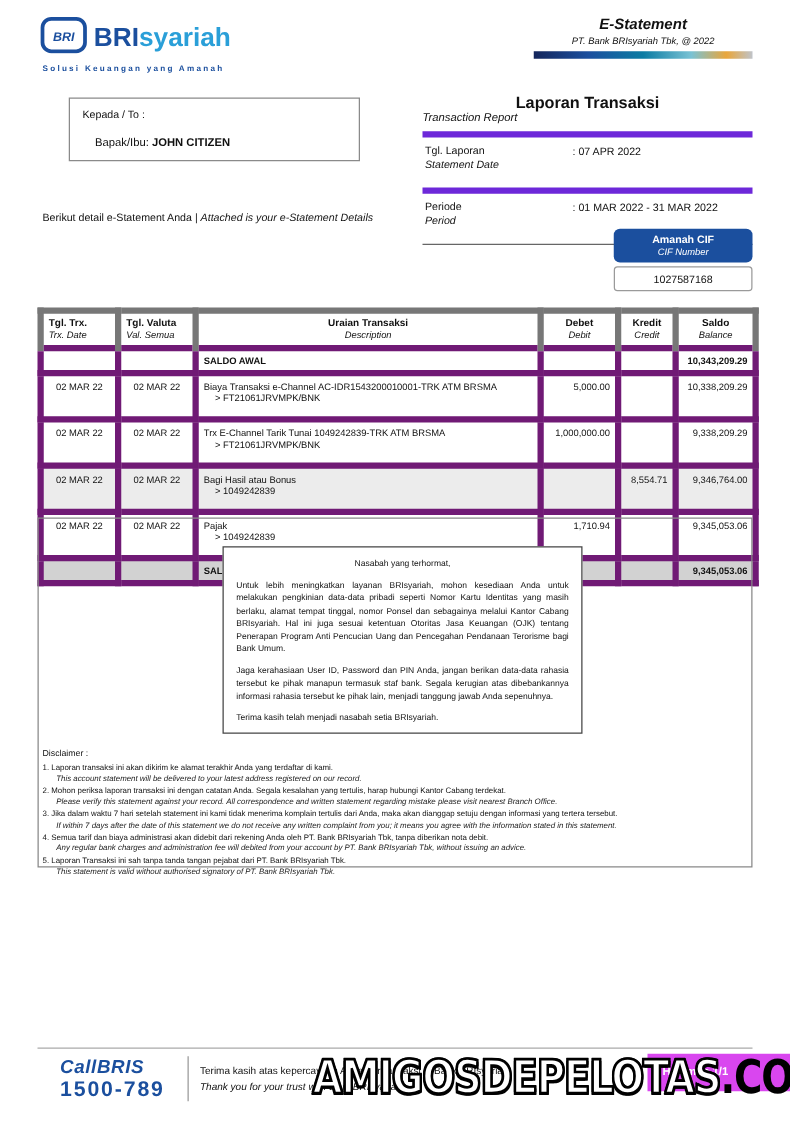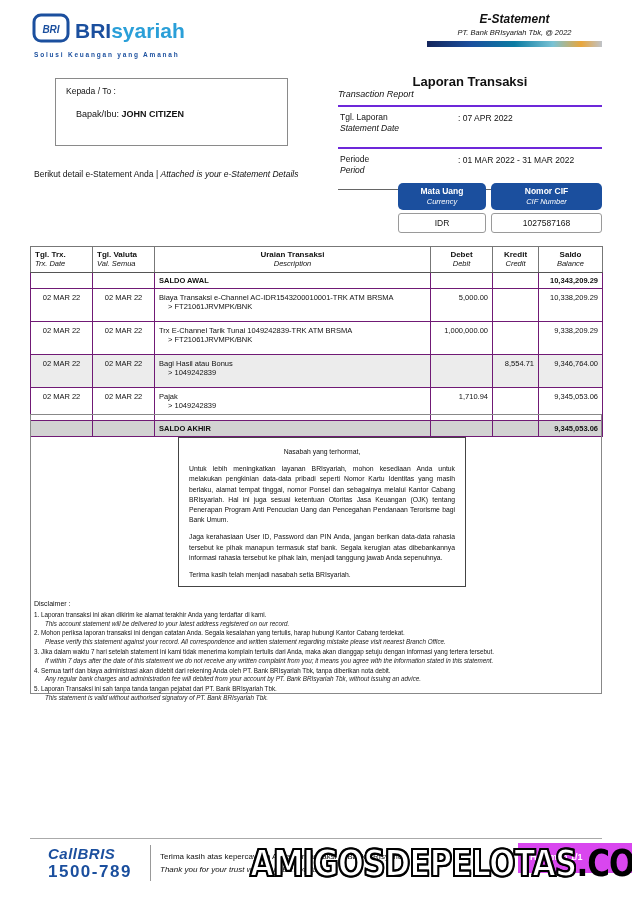--- a/index.html
+++ b/index.html
@@ -17,46 +17,46 @@
   .brand .syariah { color:#2a9fd8; font-weight:bold; }
   .tagline { margin-top:4px; font-size:6.5px; letter-spacing:1.8px; color:#1b4f9e; font-weight:bold; padding-left:2px; }
 
   .est { position:absolute; right:30px; top:12px; width:175px; text-align:center; }
   .est-title { font-size:12px; font-weight:bold; font-style:italic; }
   .est-sub { font-size:7.5px; font-style:italic; margin-top:2px; }
   .est-bar { height:6px; margin-top:4px;
     background:linear-gradient(90deg,#14265c 0%,#1b4f9e 25%,#0c7ca3 50%,#79c2d4 72%,#e9a63b 88%,#bfc3c9 100%); }
 
   
-  .recipient { position:absolute; left:55px; top:78px; width:233px; height:68px; border:1px solid #8a8a8a; padding:7px 10px; }
+  .recipient { position:absolute; left:55px; top:78px; width:233px; height:51px; border:1px solid #8a8a8a; padding:7px 10px; }
   .rec-label { font-size:8.5px; }
   .rec-name { margin-top:13px; font-size:9px; padding-left:10px; }
 
   
   .report { position:absolute; left:338px; top:74px; width:264px; }
   .rep-title { text-align:center; font-weight:bold; font-size:13px; }
   .rep-sub { font-style:italic; font-size:9px; margin-bottom:6px; }
-  .rep-row { border-top:2px solid #6d28d9; padding:5px 2px 12px; display:flex; }
+  .rep-row { border-top:5px solid #6d28d9; padding:5px 2px 12px; display:flex; }
   .rep-row.last { border-bottom:1px solid #666; }
   .rep-label { width:118px; font-size:8.5px; line-height:1.35; }
   .rep-val { font-size:8.5px; padding-top:1px; }
 
   .attached { position:absolute; left:34px; top:169px; font-size:8.5px; }
 
   
   .acct { position:absolute; left:30px; top:183px; width:572px; height:56px; }
   .acct-col { position:absolute; top:0; }
   .acct-head { background:#1b4f9e; color:#fff; border-radius:5px; text-align:center; padding:3px 0 4px; }
   .acct-head .l1 { font-size:8.5px; font-weight:bold; }
   .acct-head .l2 { font-size:7.5px; font-style:italic; margin-top:1px; }
   .acct-val { margin-top:3px; border:1px solid #9a9a9a; border-radius:3px; text-align:center; font-size:8.5px; padding:4px 0; background:#fff; }
 
   
   .txn { position:absolute; left:30px; top:246px; width:572px; border-collapse:collapse; table-layout:fixed; border:1px solid #555; }
-  .txn th, .txn td { border:1px solid #701a75; font-size:7.5px; padding:2px 4px; vertical-align:top; }
+  .txn th, .txn td { border:5px solid #701a75; font-size:7.5px; padding:2px 4px; vertical-align:top; }
   .txn thead th { border-color:#777; border-bottom:1px solid #555; padding:3px 4px 4px; }
   .hl1 { font-size:8px; font-weight:bold; }
   .hl2 { font-size:7.5px; font-style:italic; font-weight:normal; }
   th.hleft { text-align:left; }
   th.hctr { text-align:center; }
   .ctr { text-align:center; }
   .num { text-align:right; }
   .desc { text-align:left; }
   .d2 { padding-left:9px; }
   .trow td { padding-top:4px; padding-bottom:10px; }
@@ -135,30 +135,23 @@
         <div>Periode</div>
         <div class="it">Period</div>
       </div>
       <div class="rep-val">: 01 MAR 2022 - 31 MAR 2022</div>
     </div>
   </div>
 
   <div class="attached"><span>Berikut detail e-Statement Anda | </span><span class="it">Attached is your e-Statement Details</span></div>
 
   <div class="acct">
-    <div class="acct-col" style="left:368px;width:88px;">
-      <div class="acct-head">
-        <div class="l1">Mata Uang</div>
-        <div class="l2">Currency</div>
-      </div>
-      <div class="acct-val">IDR</div>
-    </div>
     <div class="acct-col" style="left:461px;width:111px;">
       <div class="acct-head">
-        <div class="l1">Nomor CIF</div>
+        <div class="l1">Amanah CIF</div>
         <div class="l2">CIF Number</div>
       </div>
       <div class="acct-val">1027587168</div>
     </div>
   </div>
 
   <table class="txn">
     <colgroup>
       <col style="width:62px">
         <col style="width:62px">

